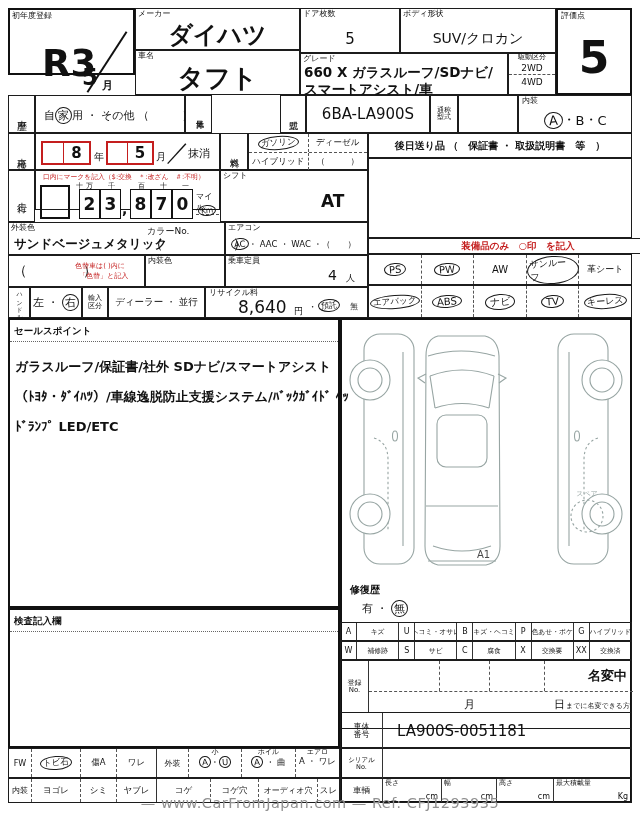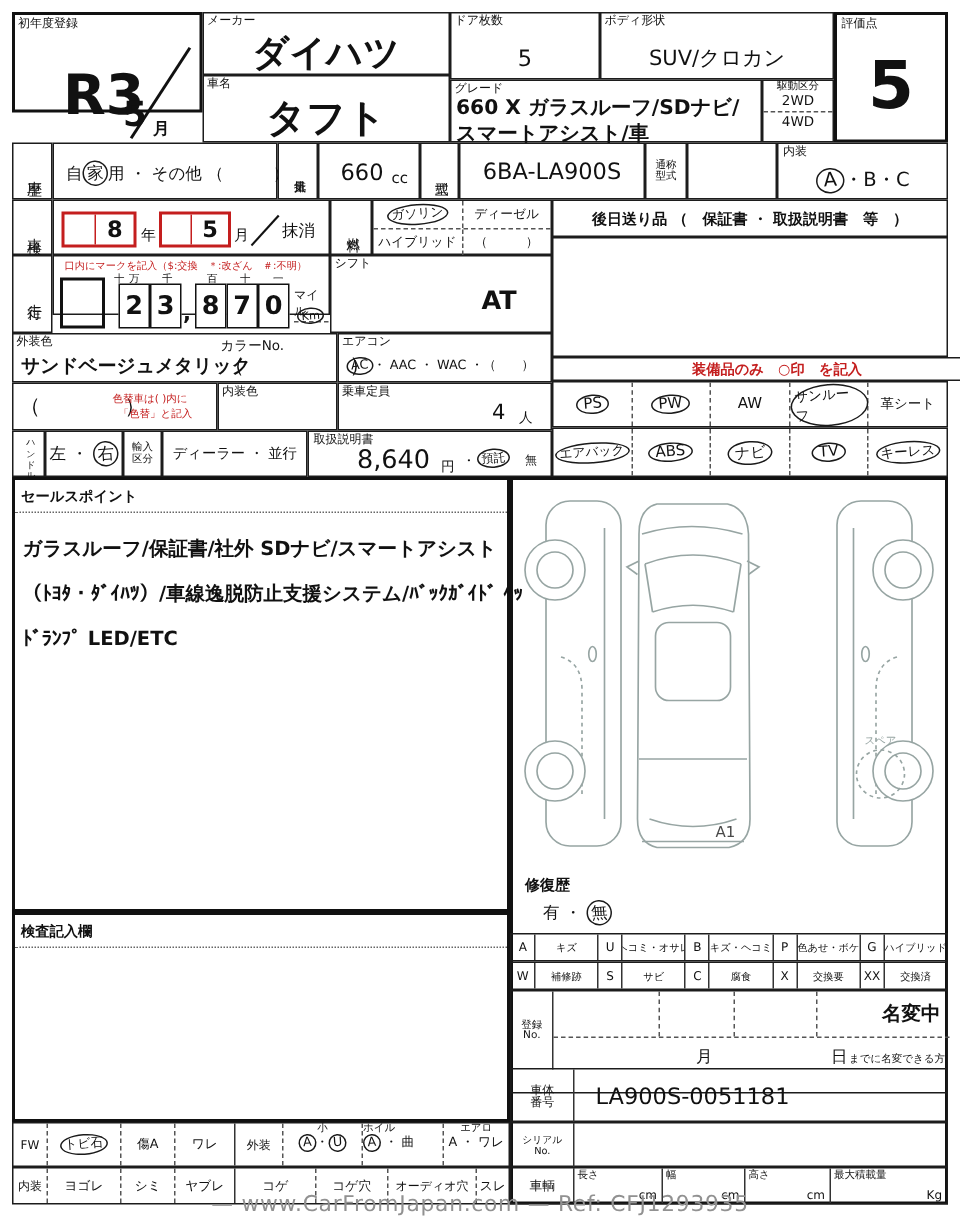--- a/index.html
+++ b/index.html
@@ -86,24 +86,20 @@
   </div>
   <div class="abs b" style="left:35px;top:95px;width:150px;height:38px;">
     <div class="nw" style="padding:11px 0 0 8px;font-size:11px;">
       <span>自</span><span class="circ sm">家</span><span>用</span>
       <span>・ その他 （　　　）</span>
     </div>
   </div>
   <div class="abs b cen" style="left:185px;top:95px;width:27px;height:38px;">
     <span class="vert" style="font-size:8px;letter-spacing:0;">排気量</span>
   </div>
-  <div class="abs b" style="left:212px;top:95px;width:68px;height:38px;">
-    <span class="abs" style="left:14px;top:10px;font-size:15px;">660</span>
-    <span class="abs" style="left:48px;top:18px;font-size:10px;">cc</span>
-  </div>
   <div class="abs b cen" style="left:280px;top:95px;width:26px;height:38px;">
     <span class="vert" style="font-size:9px;letter-spacing:0;">型式</span>
   </div>
   <div class="abs b cen" style="left:306px;top:95px;width:124px;height:38px;font-size:15px;">
     <span>6BA-LA900S</span>
   </div>
   <div class="abs b cen" style="left:430px;top:95px;width:28px;height:38px;">
     <div class="lab7" style="text-align:center;">
       <div>通称</div>
       <div>型式</div>
@@ -220,21 +216,21 @@
   <div class="abs b cen" style="left:82px;top:287px;width:26px;height:31px;">
     <div class="lab7" style="text-align:center;">
       <div>輸入</div>
       <div>区分</div>
     </div>
   </div>
   <div class="abs b cen nw" style="left:108px;top:287px;width:97px;height:31px;font-size:9.5px;">
     <span>ディーラー ・ 並行</span>
   </div>
   <div class="abs b" style="left:205px;top:287px;width:163px;height:31px;">
-    <div class="abs lab" style="left:3px;top:1px;">取扱説明書</div>
+    <div class="abs lab" style="left:3px;top:1px;">リサイクル料</div>
     <span class="abs" style="left:32px;top:9px;font-size:17px;">8,640</span>
     <span class="abs" style="left:88px;top:17px;font-size:9px;">円</span>
     <span class="abs" style="left:102px;top:13px;font-size:9px;">・</span>
     <span class="abs circ sm" style="left:112px;top:11px;font-size:8px;">預託</span>
     <span class="abs" style="left:144px;top:13px;font-size:8px;">無</span>
   </div>
 
   <div class="abs b cen red" style="left:368px;top:238px;width:300px;height:16px;font-size:9.5px;font-weight:bold;">装備品のみ　○印　を記入</div>
   <div class="abs b" style="left:368px;top:254px;width:264px;height:31px;">
     <div class="flexrow">
@@ -294,21 +290,21 @@
       <div class="cen dashv" style="flex:0 0 48px;font-size:8.5px;">
           <span class="circ sm">トビ石</span>
         </div>
       <div class="cen dashv" style="flex:0 0 35px;font-size:8.5px;">傷A</div>
       <div class="cen dashv" style="flex:0 0 39px;font-size:8.5px;">ワレ</div>
       <div class="cen" style="flex:0 0 31px;font-size:8px;border-left:1px solid #333;">外装</div>
       <div class="dashv" style="flex:0 0 52px;text-align:center;">
         <div class="lab7">小</div>
         <div style="font-size:8.5px;"><span class="circ sm">A</span><span>・</span><span class="circ sm">U</span></div>
       </div>
-      <div class="dashv" style="flex:0 0 53px;text-align:left;">
+      <div class="dashv" style="flex:0 0 53px;text-align:center;">
         <div class="lab7">ホイル</div>
         <div style="font-size:8.5px;"><span class="circ sm">A</span> <span>・</span> <span>曲</span></div>
       </div>
       <div class="dashv" style="flex:1;text-align:center;">
         <div class="lab7">エアロ</div>
         <div style="font-size:8.5px;"><span>A</span> <span>・</span> <span>ワレ</span></div>
       </div>
     </div>
   </div>
 

